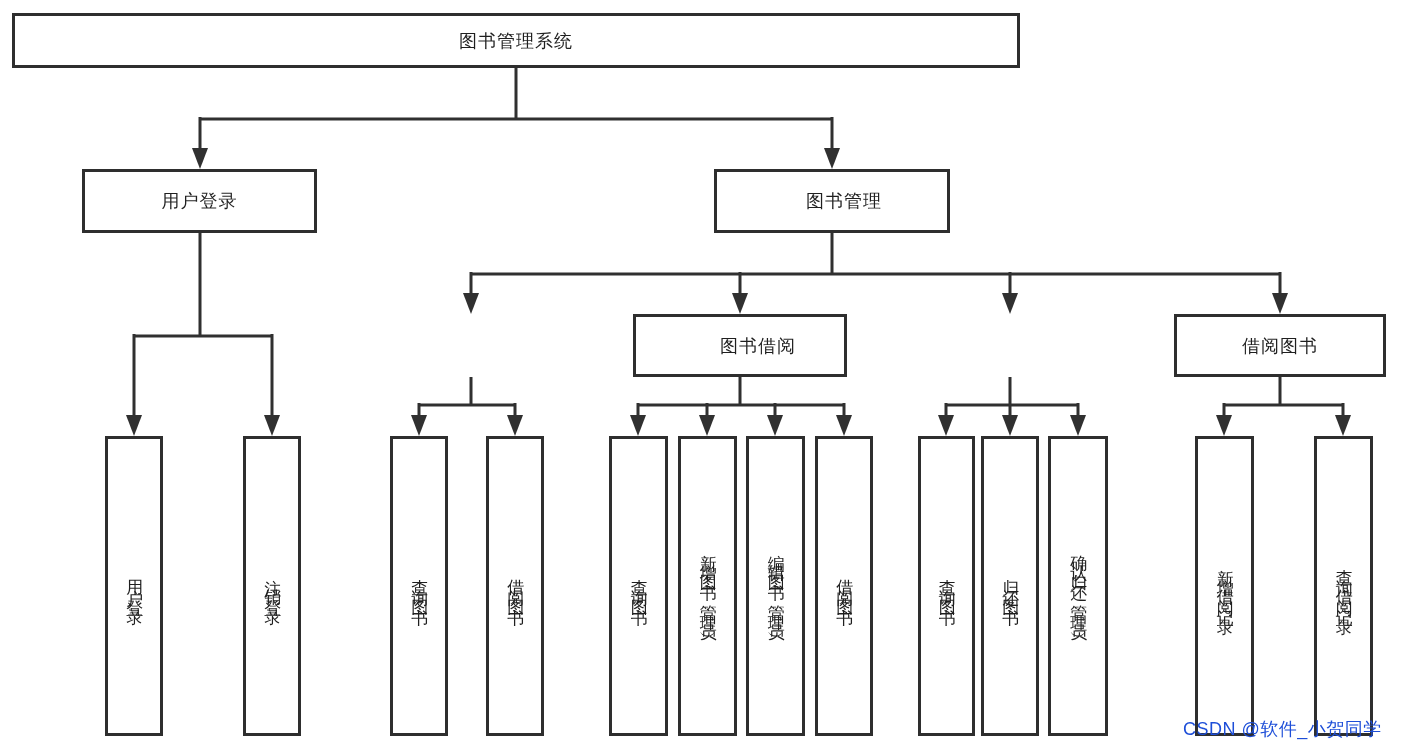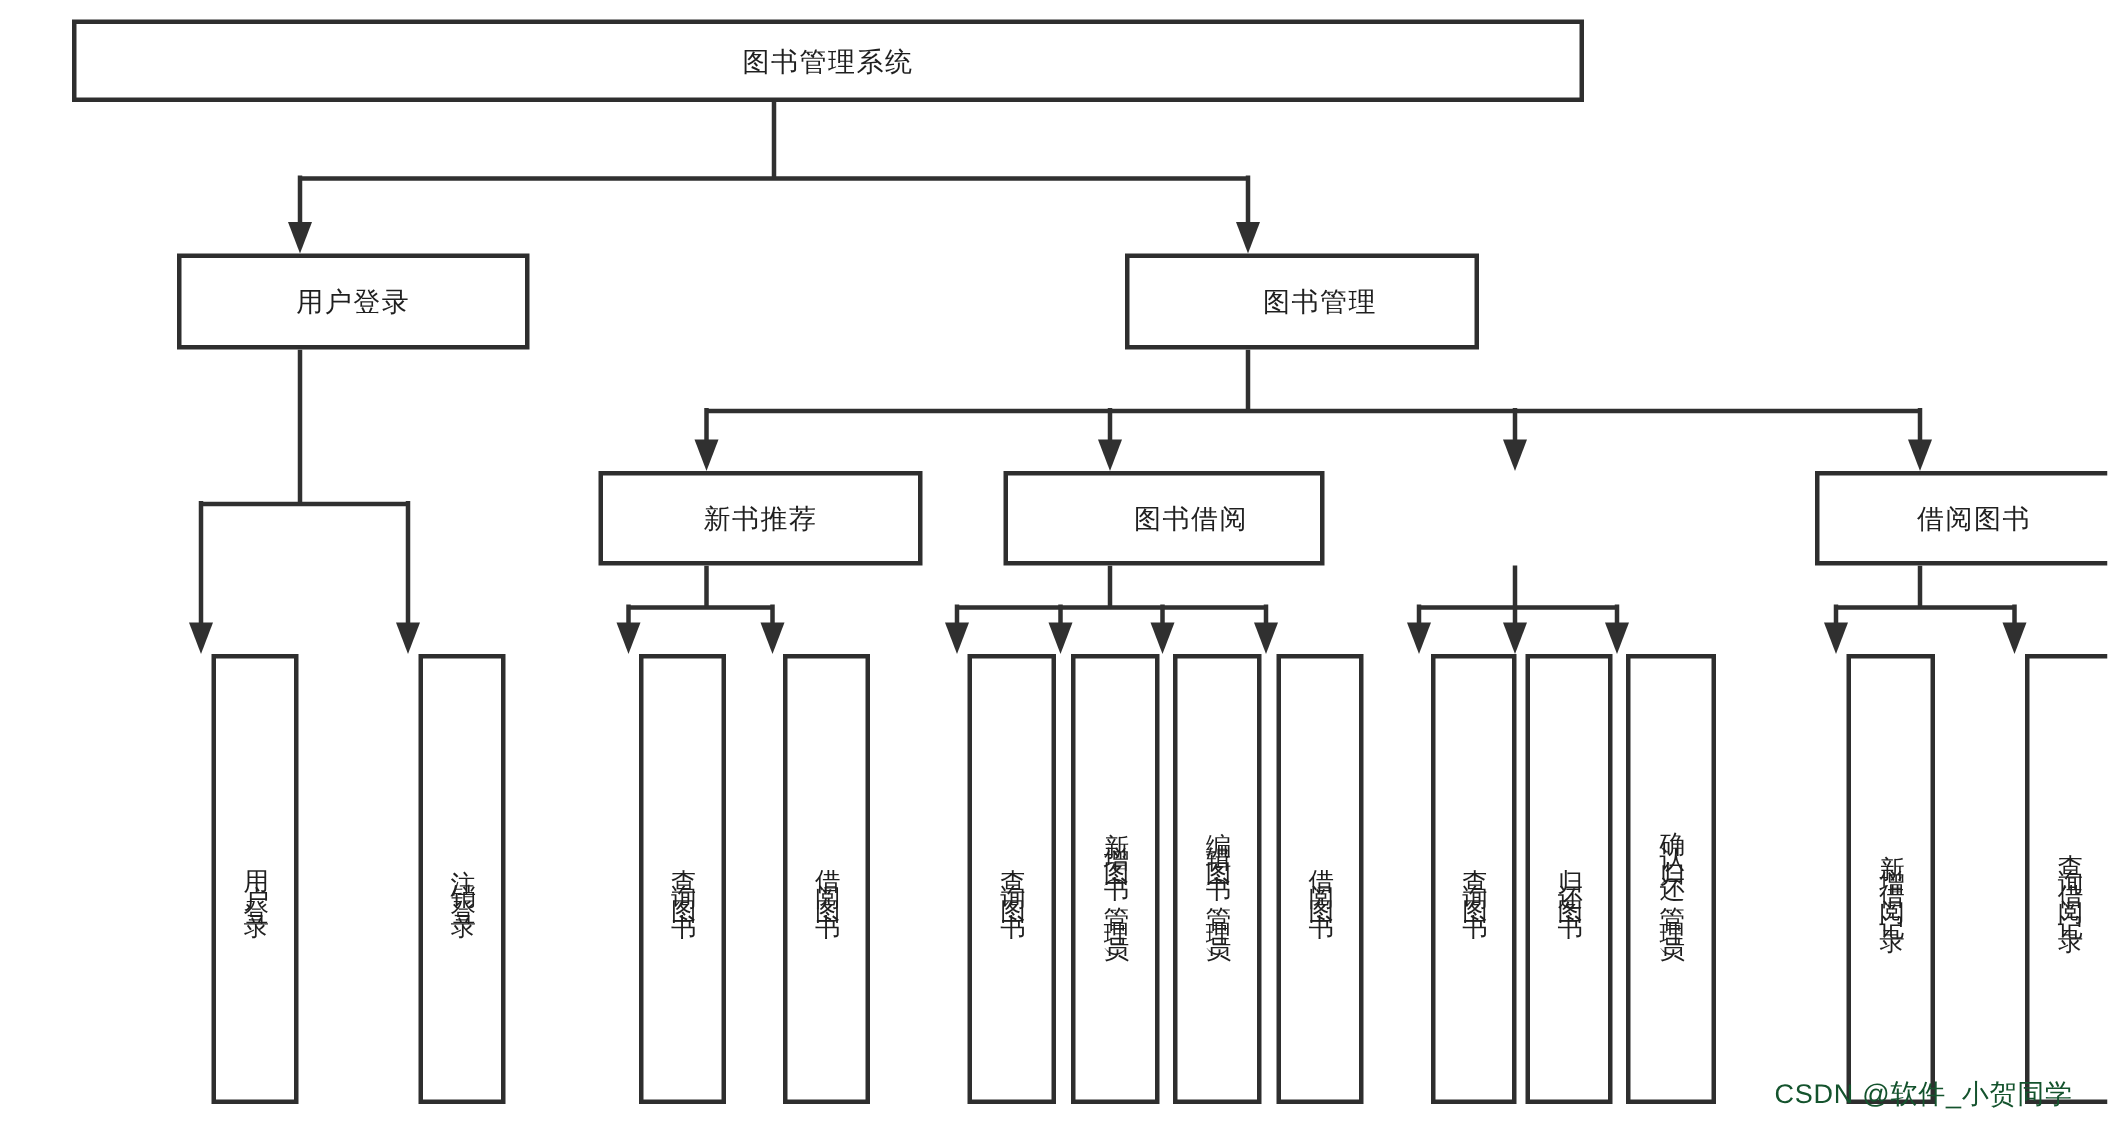--- a/index.html
+++ b/index.html
@@ -28,21 +28,20 @@
     background: #ffffff;
     border: 3px solid #2e2e2e;
     display: flex;
     align-items: center;
     justify-content: center;
     z-index: 2;
     font-size: 18px;
     letter-spacing: 1px;
     color: #1f1f1f;
     text-align: left;
-    margin-left: 36px;
   }
   .vnode {
     top: 436px;
     height: 300px;
     font-size: 17px;
   }
   .vtext {
     writing-mode: vertical-rl;
     text-orientation: mixed;
     letter-spacing: 10px;
@@ -69,21 +68,21 @@
   .v-c1 { left: 981px;  width: 58px; }
   .v-c2 { left: 1048px; width: 60px; }
   .v-d0 { left: 1195px; width: 59px; }
   .v-d1 { left: 1314px; width: 59px; }
   .watermark {
     position: absolute;
     left: 1183px;
     top: 717px;
     z-index: 3;
     font-size: 18px;
-    color: #14532d;
+    color: #1d4ed8;
     letter-spacing: 0.5px;
     white-space: nowrap;
   }
 </style>
 </head>
 <body>
 
 <div class="canvas">
 
   <svg class="connectors" width="1405" height="747" viewBox="0 0 1405 747">
@@ -130,23 +129,20 @@
     <span>图书管理系统</span>
   </div>
 
   <div class="node n-l2a">
     <span>用户登录</span>
   </div>
   <div class="node n-l2b">
     <span>图书管理</span>
   </div>
 
-  <div class="node n-l3a">
-    <span>新书推荐</span>
-  </div>
   <div class="node n-l3b">
     <span>图书借阅</span>
   </div>
   <div class="node n-l3d">
     <span>借阅图书</span>
   </div>
 
   <div class="node vnode v-u0">
     <span class="vtext">用户登录</span>
   </div>

